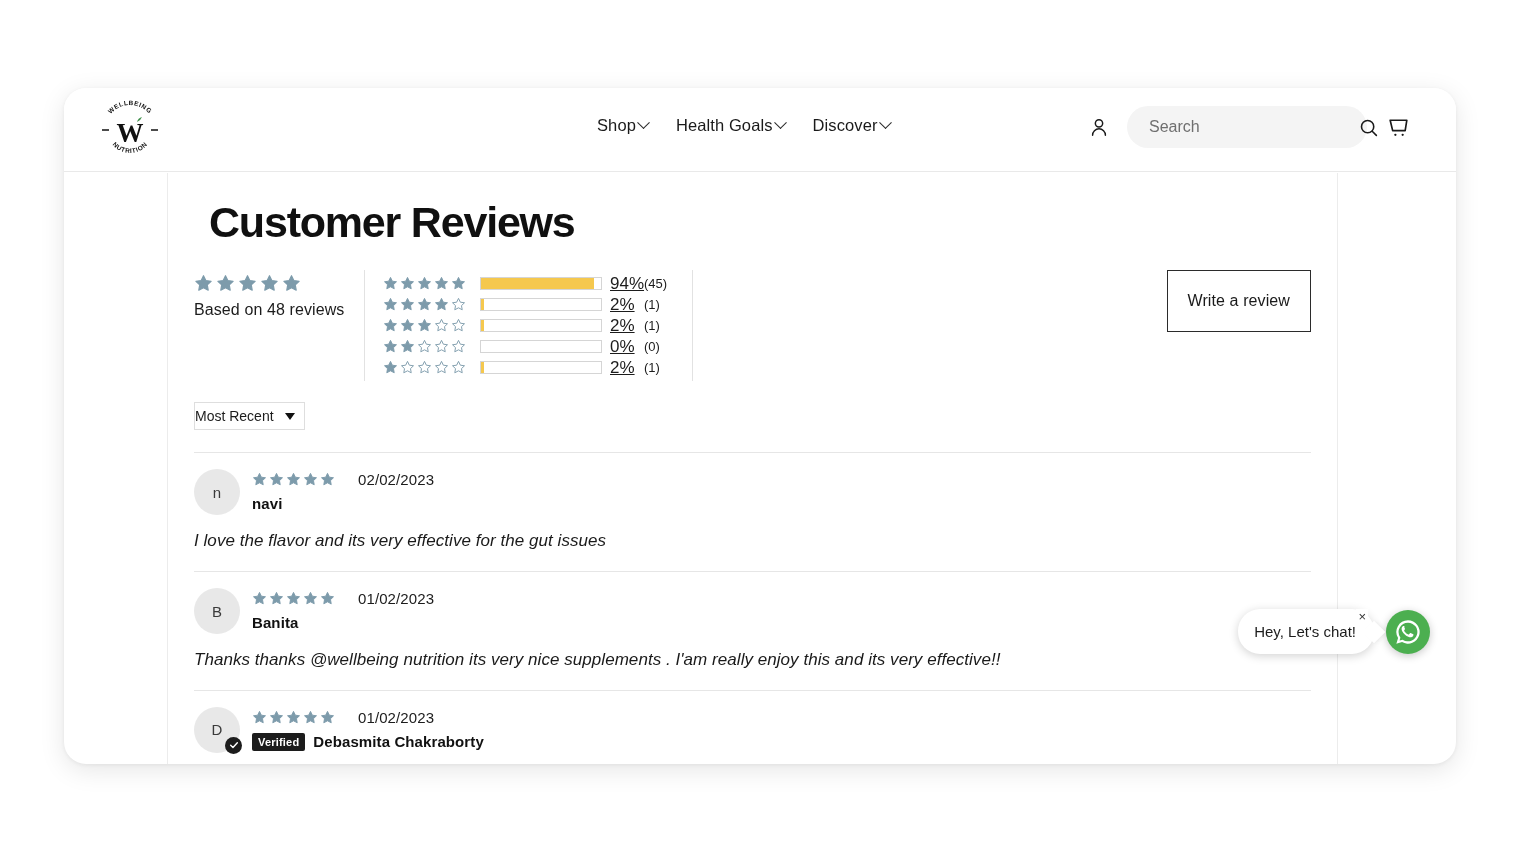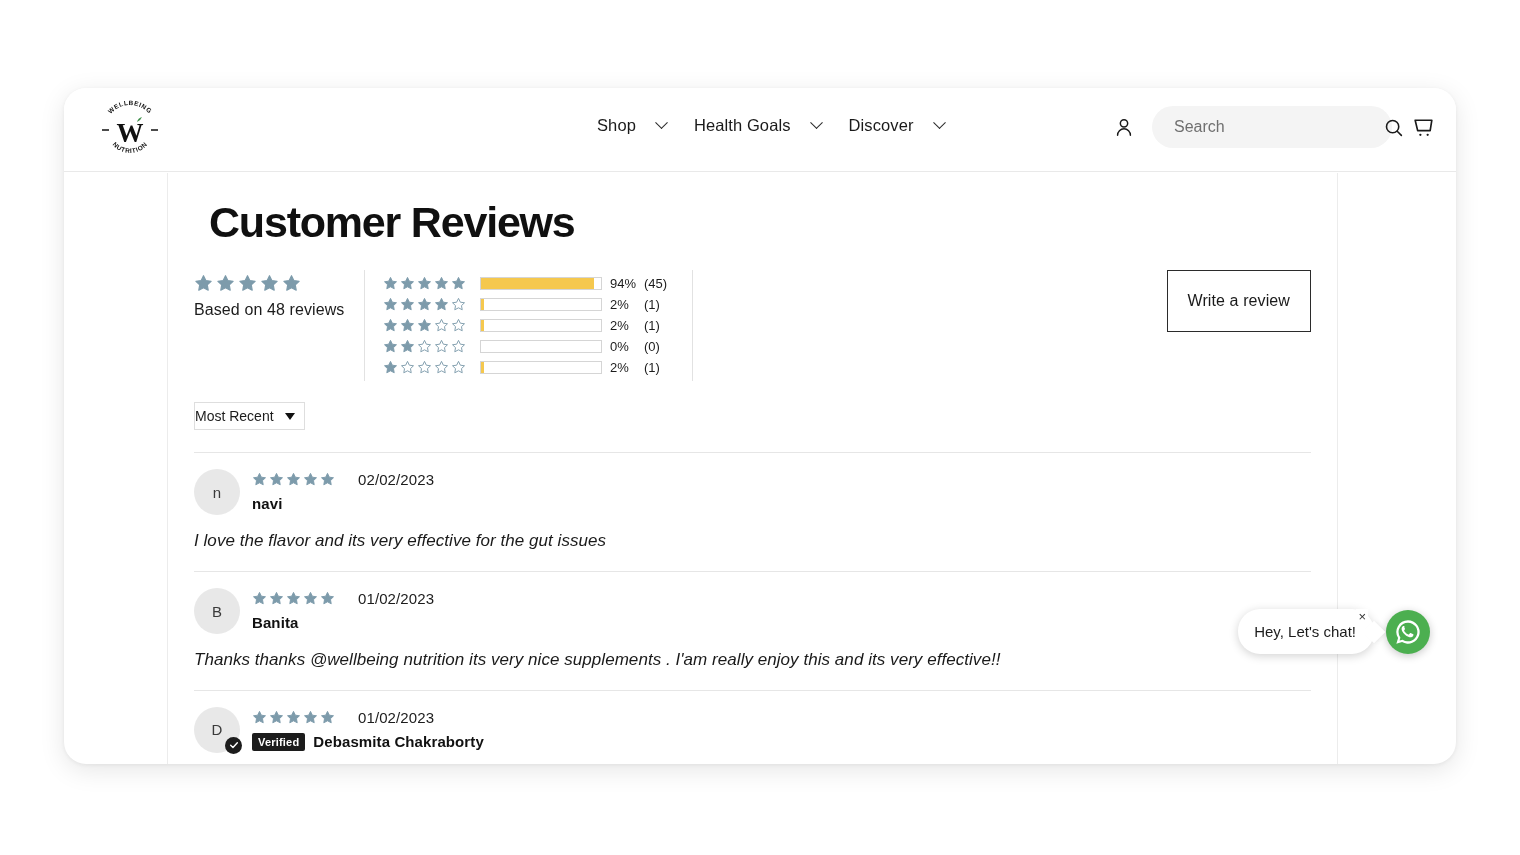--- a/index.html
+++ b/index.html
@@ -53,39 +53,39 @@
     position: absolute;
     left: 533px;
     top: 28px;
     display: flex;
     align-items: center;
     gap: 28px;
   }
   .nav-item {
     display: flex;
     align-items: center;
-    gap: 21px;
+    gap: 3px;
     font-size: 16.5px;
     color: #1a1a1a;
     cursor: pointer;
     letter-spacing: 0.1px;
     white-space: nowrap;
   }
   .chev {
     display: inline-block;
     width: 9px;
     height: 9px;
     border-right: 1.6px solid #2b2b2b;
     border-bottom: 1.6px solid #2b2b2b;
     transform: rotate(45deg) translate(-2px,-2px);
   }
 
   #header-right {
     position: absolute;
-    right: 16px;
+    right: 41px;
     top: 18px;
     display: flex;
     align-items: center;
     gap: 0px;
   }
   #account-icon {
     width: 36px; height: 36px;
     display: flex; align-items: center; justify-content: center;
     cursor: pointer;
     margin-right: 10px;
@@ -187,23 +187,24 @@
     margin: 0 8px 0 5px;
     position: relative;
   }
   .hist-bar-fill {
     position: absolute;
     left: 0; top: 0; bottom: 0;
     background: #f5c84e;
   }
   .hist-pct {
     width: 34px;
-    font-size: 13px;
+    font-size: 17px;
     color: #1c1c1c;
     text-align: left;
+    text-decoration: underline;
   }
   .hist-cnt {
     width: 30px;
     font-size: 13px;
     color: #1c1c1c;
     text-align: left;
   }
 
   #write-review-wrap {
     position: absolute;

